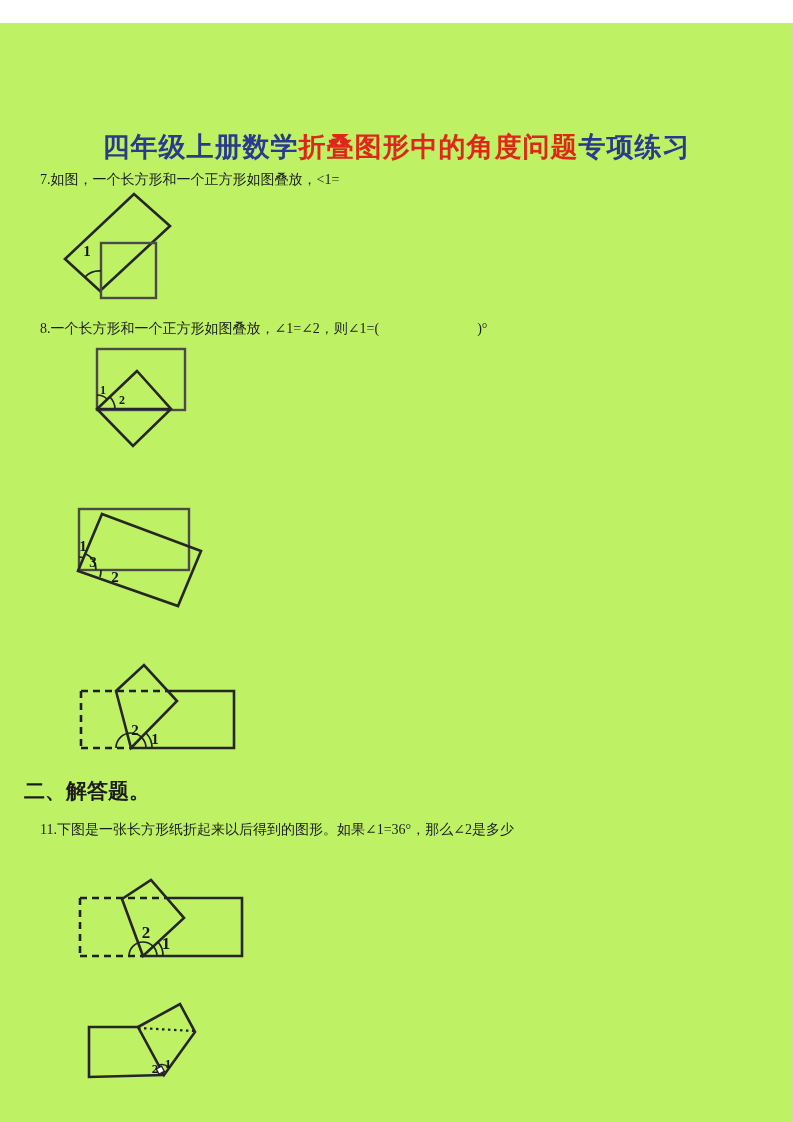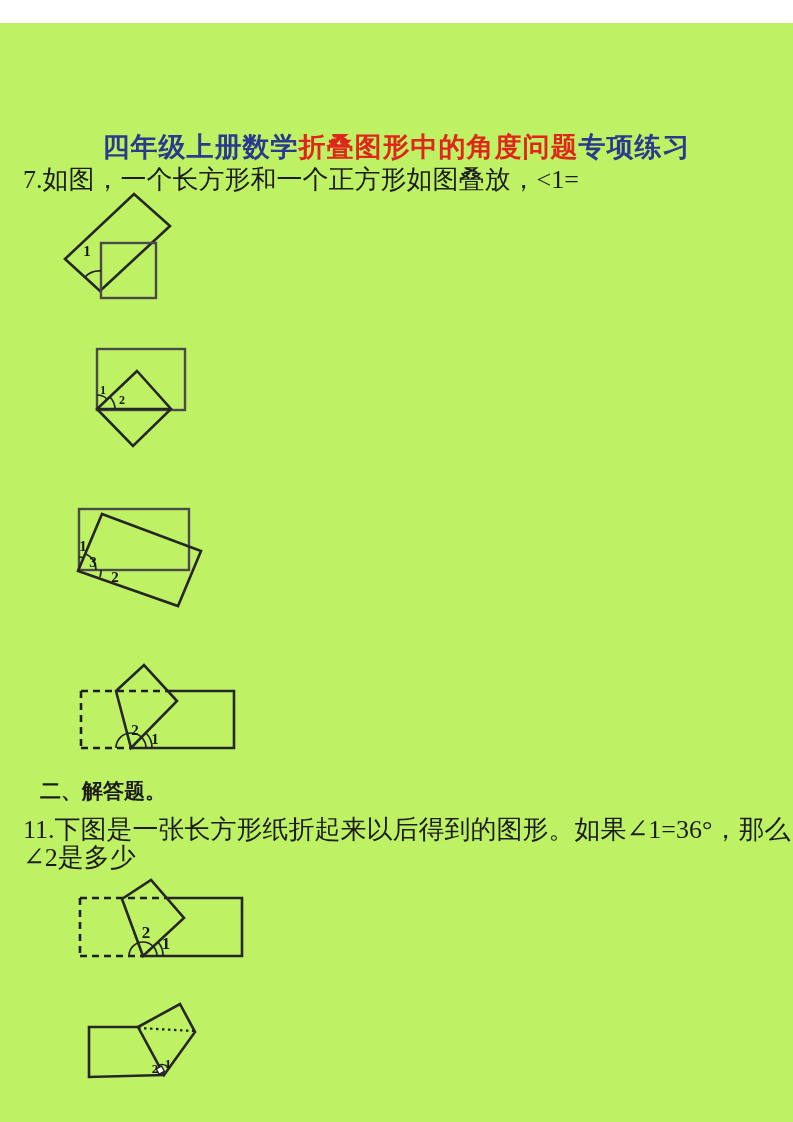--- a/index.html
+++ b/index.html
@@ -8,25 +8,25 @@
     font-family:"Liberation Serif","DejaVu Serif",serif;color:#1c1c1c;
     overflow:hidden;
     margin-top:23px;
   }
   .title{
     position:absolute;left:0;right:0;top:88px;text-align:center;
     font-family:"Liberation Sans","DejaVu Sans",sans-serif;
     font-weight:900;font-size:27px;letter-spacing:1px;white-space:nowrap;
   }
   .qtext{
-    position:absolute;left:23px;margin:0;font-size:26px;line-height:28px;
+    position:absolute;left:40px;margin:0;font-size:14px;line-height:28px;
     white-space:pre-wrap;
   }
   .section-heading{
-    position:absolute;left:40px;top:754px;margin:0;
+    position:absolute;left:24px;top:754px;margin:0;
     font-family:"Liberation Sans","DejaVu Sans",sans-serif;
     font-weight:bold;font-size:21px;
   }
   svg{position:absolute;overflow:visible;}
   svg .shape{fill:none;stroke:#262626;stroke-width:2.6;stroke-linejoin:miter;}
   svg .shape-lt{fill:none;stroke:#4a4a4a;stroke-width:2.4;stroke-linejoin:miter;}
   svg .dash{fill:none;stroke:#1f1f1f;stroke-width:2.6;stroke-dasharray:7 5;}
   svg .dot{fill:none;stroke:#1f1f1f;stroke-width:2.2;stroke-dasharray:2.5 3.5;}
   svg .arc{fill:none;stroke:#222222;stroke-width:1.7;}
   svg text{font-family:"Liberation Serif","DejaVu Serif",serif;font-size:15px;font-weight:600;fill:#161616;}
@@ -41,20 +41,21 @@
   </h1>
 
   <p class="qtext" style="top:143px">7.如图，一个长方形和一个正方形如图叠放，&lt;1=</p>
   <svg style="left:48px;top:164px" width="140" height="120" viewBox="0 0 140 120">
     <polygon class="shape" points="17,72 86,7 122,39 52,104"></polygon>
     <rect class="shape-lt" x="53" y="56" width="55" height="55"></rect>
     <path class="arc" d="M 37 90 A 20 20 0 0 1 53 84"></path>
     <text x="39" y="69" text-anchor="middle">1</text>
   </svg>
 
+  <p class="qtext" style="top:292px">8.一个长方形和一个正方形如图叠放，∠1=∠2，则∠1=(　　　　　　　)°</p>
   <svg style="left:88px;top:318px" width="115" height="115" viewBox="0 0 115 115">
     <rect class="shape-lt" x="9" y="8" width="88" height="61"></rect>
     <polygon class="shape" points="49,30 9,68 45,105 83,68"></polygon>
     <line class="shape" x1="9" y1="68" x2="83" y2="68"></line>
     <path class="arc" d="M 9 54 A 14 14 0 0 1 19 58"></path>
     <path class="arc" d="M 22 56 A 18 18 0 0 1 27 68"></path>
     <text x="15" y="53" text-anchor="middle" style="font-size:12px">1</text>
     <text x="34" y="63" text-anchor="middle" style="font-size:12px">2</text>
   </svg>
 

